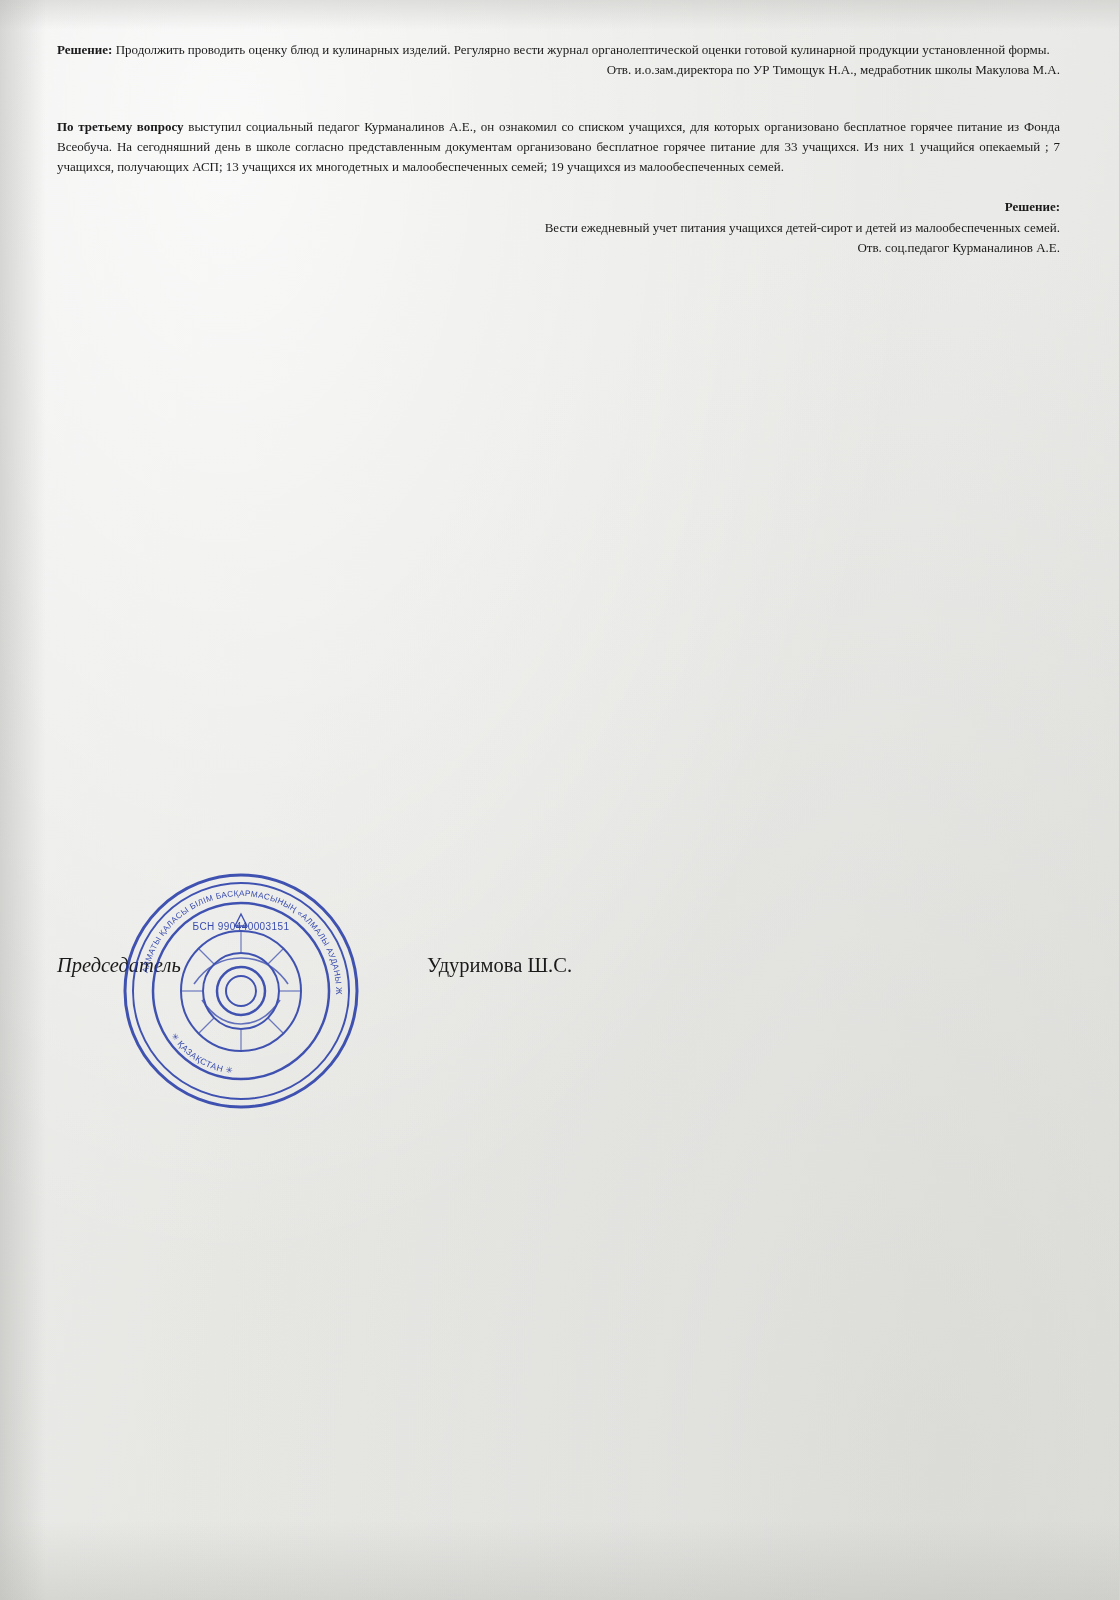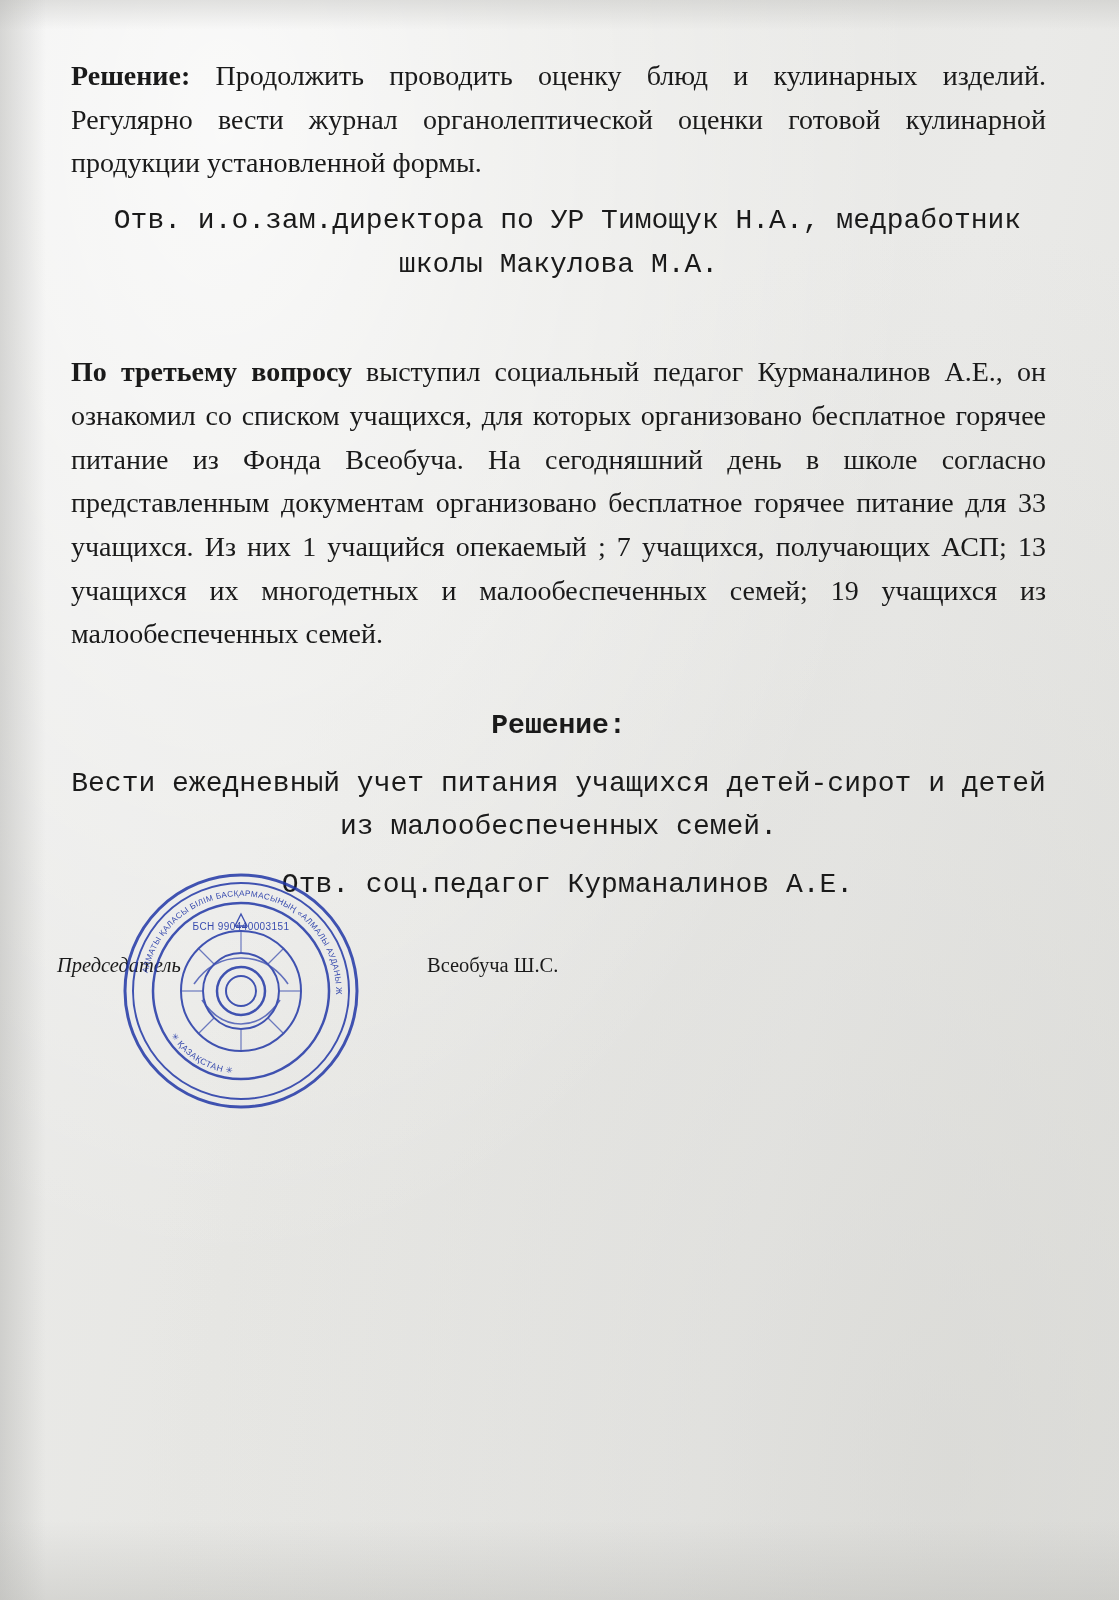--- a/index.html
+++ b/index.html
@@ -42,28 +42,28 @@
     background: linear-gradient(to top, rgba(186,186,182,0.40), rgba(255,255,255,0));
     pointer-events: none;
   }
   .content {
     position: absolute;
     left: 57px;
     top: 40px;
     width: 1003px;
   }
   p {
-    margin: 14px;
-    font-size: 28px;
+    margin: 0;
+    font-size: 13px;
     line-height: 1.56;
     text-align: justify;
     text-justify: inter-word;
   }
   .b { font-weight: bold; }
-  .nojust { text-align: center; font-family: Liberation Mono, monospace; }
+  .nojust { text-align: right; }
   .indent { text-indent: 18px; }
   .gap-sm { height: 8px; }
   .gap-md { height: 20px; }
   .gap-lg { height: 36px; }
 
   
   .sign-block {
     position: absolute;
     left: 57px;
     top: 950px;
@@ -139,21 +139,21 @@
 
 
     <div class="gap-sm"></div>
 
 
   </div>
 
   <div class="sign-block">
     <div class="sign-row">
       <div class="sign-role">Председатель</div>
-      <div class="sign-name">Всеобуча Ш.С.</div>
+      <div class="sign-name">Удуримова Ш.С.</div>
     </div>
   </div>
 
   <div class="stamp">
     <svg width="238" height="238" viewBox="0 0 238 238" xmlns="http://www.w3.org/2000/svg">
       <defs>
         <path id="arcOuter" d="M 119,119 m 0,-103 a 103,103 0 1,1 -0.1,0" fill="none"></path>
         <path id="arcInnerTop" d="M 24,119 a 95,95 0 0,1 190,0" fill="none"></path>
         <path id="arcBottom" d="M 36,119 a 83,83 0 0,0 166,0" fill="none"></path>
       </defs>

